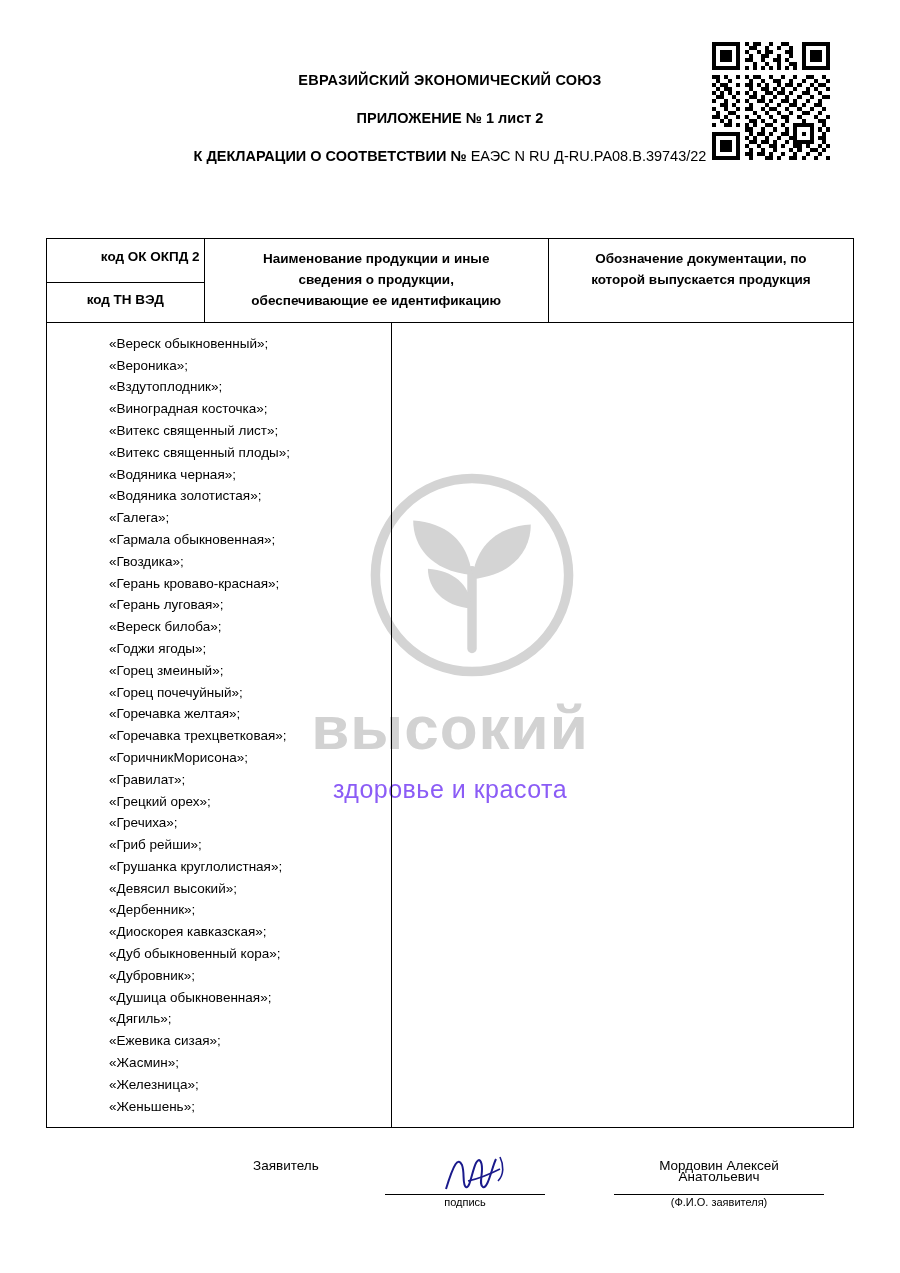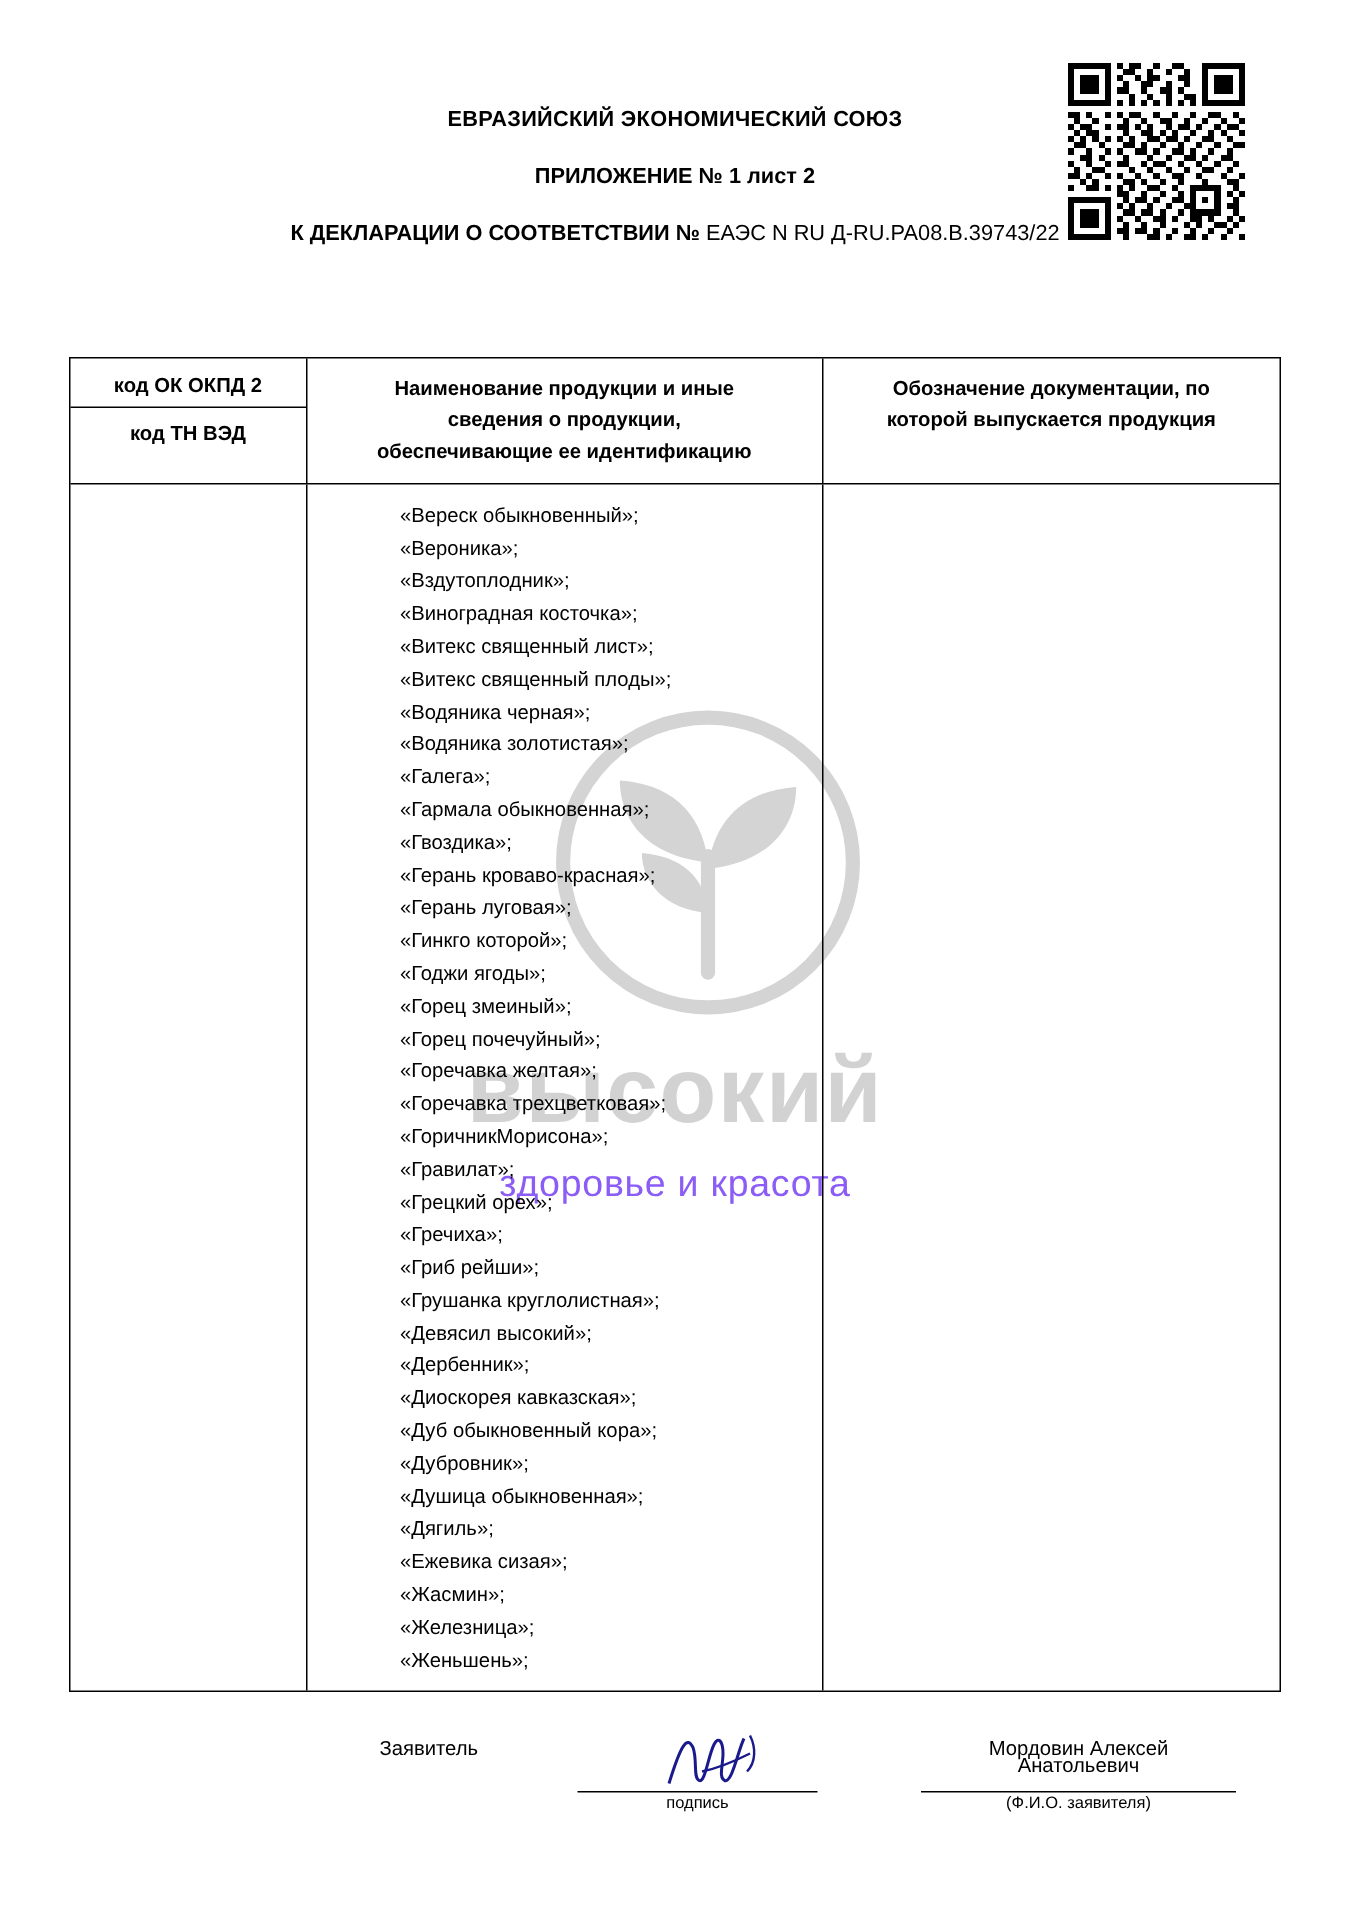--- a/index.html
+++ b/index.html
@@ -130,38 +130,40 @@
   }
   .th-a-top, .th-a-bot {
     text-align: center;
     font-size: 13.5px;
     font-weight: bold;
     padding: 6px 4px 6px 4px;
   }
   .th-a-top {
     border-bottom: 1.5px solid #000;
     padding-top: 10px;
-    padding-bottom: 7px;
+    padding-bottom: 18px;
+    text-align: right;
   }
   .th-a-bot {
     padding-top: 9px;
     padding-bottom: 10px;
   }
   .th-b, .th-c {
     text-align: center;
     font-size: 13.5px;
     font-weight: bold;
     padding: 10px 10px 10px 10px;
     line-height: 1.55;
   }
   .th-c { padding-top: 10px; }
 
   .tbody {
     display: flex;
     min-height: 800px;
+    flex-direction: column;
   }
   .cell-a { width: 158px; box-sizing: border-box; border-right: 1.5px solid #000; }
   .cell-b {
     width: 345px;
     box-sizing: border-box;
     border-right: 1.5px solid #000;
     padding: 10px 0 10px 0;
   }
   .cell-c { width: 305px; box-sizing: border-box; }
 
@@ -536,21 +538,21 @@
             <li>«Виноградная косточка»;</li>
             <li>«Витекс священный лист»;</li>
             <li>«Витекс священный плоды»;</li>
             <li>«Водяника черная»;</li>
             <li>«Водяника золотистая»;</li>
             <li>«Галега»;</li>
             <li>«Гармала обыкновенная»;</li>
             <li>«Гвоздика»;</li>
             <li>«Герань кроваво-красная»;</li>
             <li>«Герань луговая»;</li>
-            <li>«Гинкго которой»;</li>
+            <li>«Вереск билоба»;</li>
             <li>«Годжи ягоды»;</li>
             <li>«Горец змеиный»;</li>
             <li>«Горец почечуйный»;</li>
             <li>«Горечавка желтая»;</li>
             <li>«Горечавка трехцветковая»;</li>
             <li>«ГоричникМорисона»;</li>
             <li>«Гравилат»;</li>
             <li>«Грецкий орех»;</li>
             <li>«Гречиха»;</li>
             <li>«Гриб рейши»;</li>

